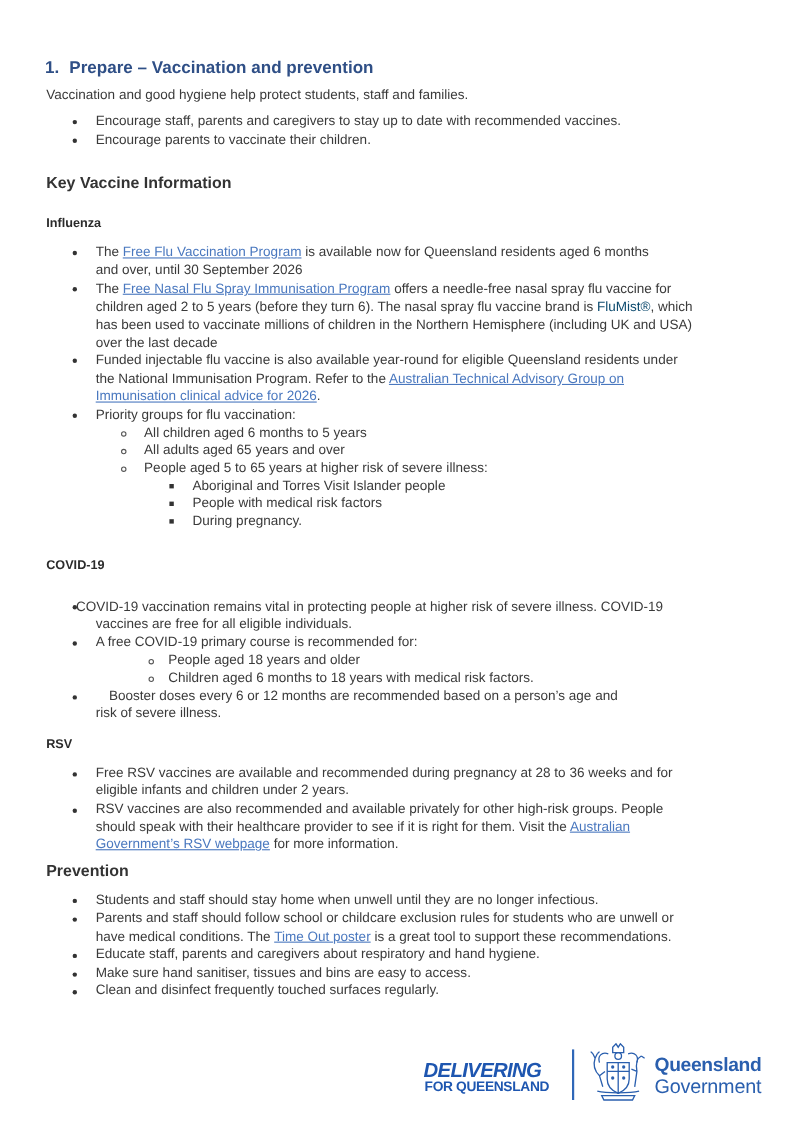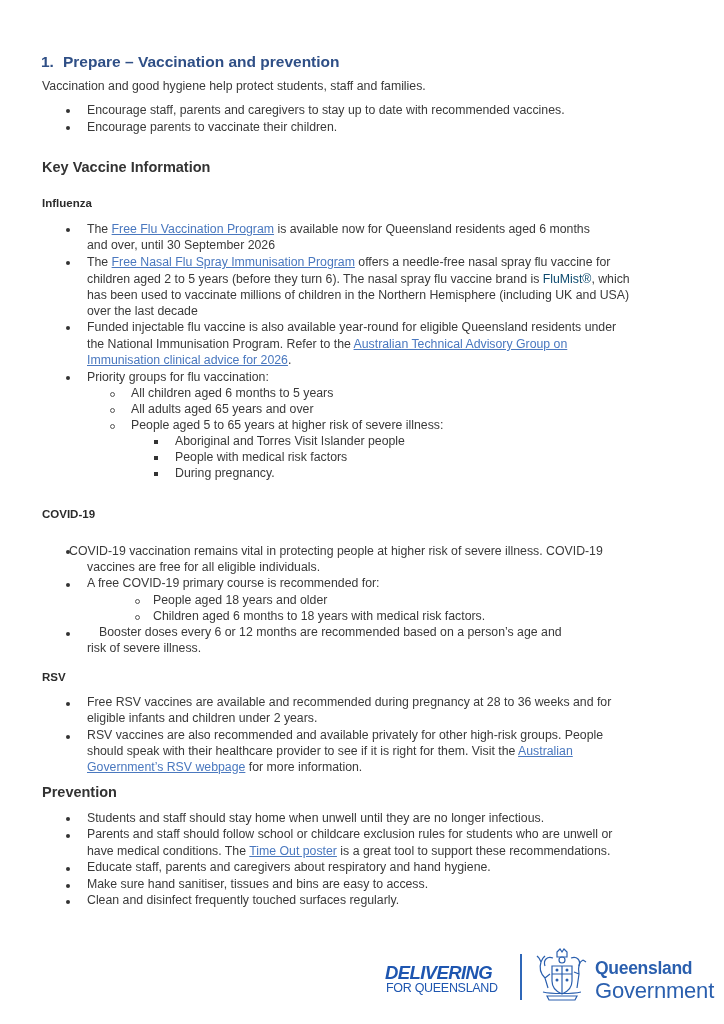--- a/index.html
+++ b/index.html
@@ -29,27 +29,27 @@
   .square {
     position: absolute; width: 4px; height: 4px; background: #333;
   }
   
   .footer { position: absolute; left: 0; top: 940px; width: 643px; height: 70px; }
   .delivering {
     position: absolute; left: 385px; top: 22px; font-weight: bold; font-style: italic;
     font-size: 18.5px; color: #1e56b0; letter-spacing: -0.6px; font-family: "Liberation Sans", sans-serif;
   }
   .forq {
-    position: absolute; left: 386px; top: 41px; font-size: 12.5px; font-weight: normal;
+    position: absolute; left: 386px; top: 41px; font-size: 12.5px; font-weight: bold;
     color: #1e56b0; letter-spacing: -0.3px;
   }
   .divider { position: absolute; left: 520px; top: 14px; width: 2px; height: 46px; background: #2f67b8; }
   .crest { position: absolute; left: 533px; top: 8px; width: 58px; height: 56px; }
   .qld { position: absolute; left: 595px; top: 18px; font-size: 17.5px; font-weight: bold; color: #2a5fae; letter-spacing: -0.3px; }
-  .govt { position: absolute; left: 595px; top: 38px; font-size: 22px; color: #2a5fae; letter-spacing: -0.2px; }
+  .govt { position: absolute; left: 595px; top: 38px; font-size: 18px; color: #2a5fae; letter-spacing: -0.2px; }
 </style>
 </head>
 <body>
 
 <div class="abs h1" style="left:41px; top:53px;">
   <span class="num">1.</span><span>Prepare – Vaccination and prevention</span>
 </div>
 <div class="abs line" style="left:42px; top:78px;">Vaccination and good hygiene help protect students, staff and families.</div>
 
 <span class="bullet" style="left:66px; top:109px;"></span>

